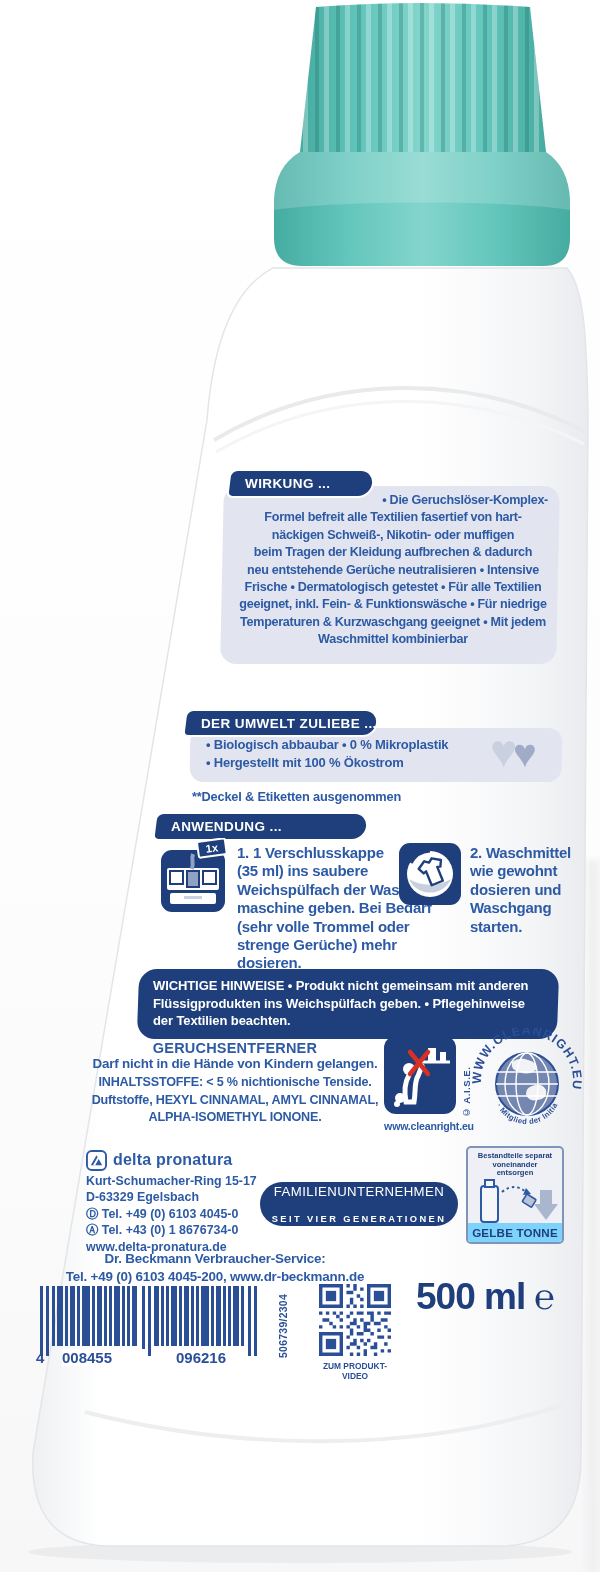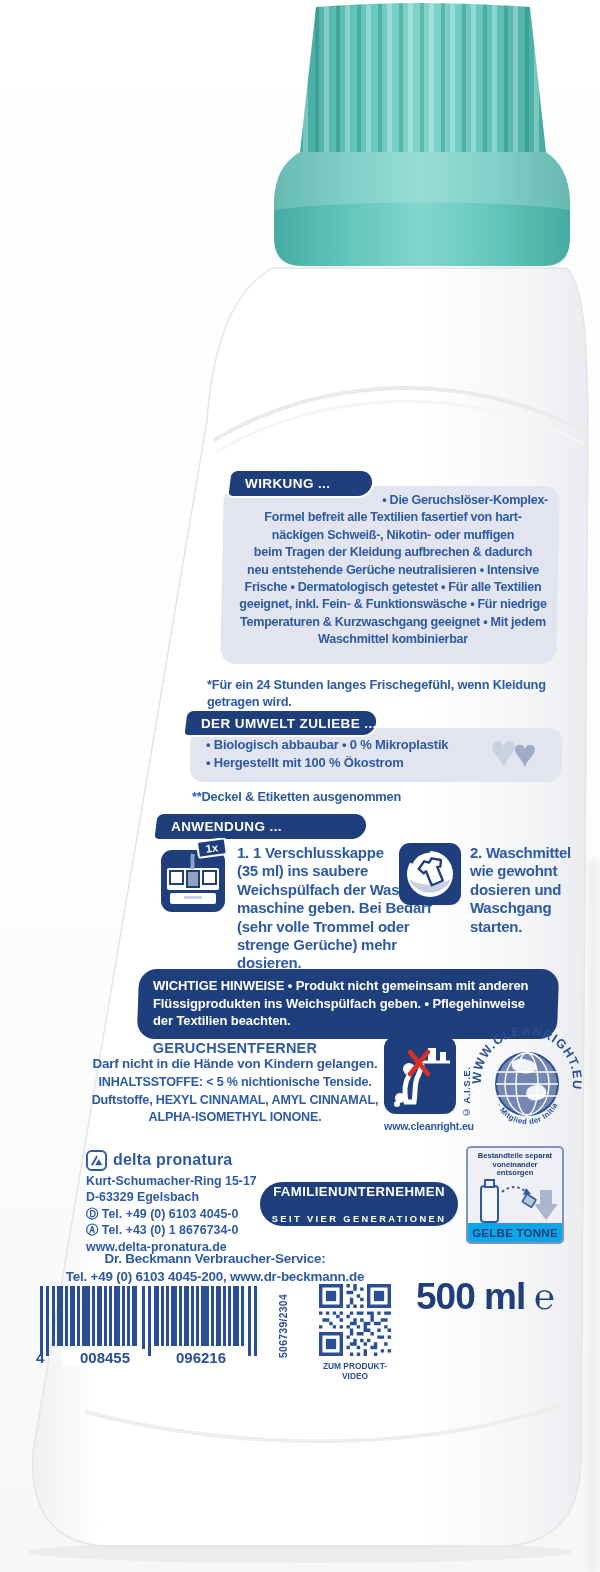--- a/index.html
+++ b/index.html
@@ -49,39 +49,39 @@
   .safety{left:85px;top:1040px;width:300px;text-align:center;}
   .safety .h{font-size:14.5px;letter-spacing:.2px;}
   .safety .w{font-size:13.4px;letter-spacing:-.2px;}
   .ingredients{margin-top:3px;font-size:12.6px;line-height:17.6px;letter-spacing:-.2px;}
 
   
   .manu{left:86px;top:1150px;width:230px;font-size:12.4px;line-height:16.4px;font-weight:700;}
   .manu-name{font-size:16px;letter-spacing:.2px;font-weight:700;}
   .family{left:260px;top:1182px;width:198px;height:44px;background:#1e3f7c;border-radius:22px;
         display:flex;flex-direction:column;align-items:center;justify-content:center;color:#fff;}
-  .family .l1{font-size:13.2px;font-weight:700;letter-spacing:.4px;}
+  .family .l1{font-size:13.2px;font-weight:400;letter-spacing:.4px;}
   .family .l2{font-size:9.3px;font-weight:700;letter-spacing:2.4px;margin-top:15px;}
 
   
   .gtonne{left:466px;top:1146px;width:98px;height:98px;border:2px solid #8194b8;border-radius:5px;
         background:#eef0f5;box-sizing:border-box;overflow:hidden;}
   .gtonne .note{font-size:7.6px;line-height:8.6px;font-weight:700;text-align:center;
         padding:4px 6px 0;color:#1e3f7c;}
-  .gtonne .band{position:absolute;left:0;right:0;bottom:0;height:19px;background:#0ea5e9;
+  .gtonne .band{position:absolute;left:0;right:0;bottom:0;height:19px;background:#7dd3fc;
         display:flex;align-items:center;justify-content:center;font-size:11.6px;font-weight:700;
         color:#1e3f7c;letter-spacing:.2px;text-align:right;}
 
   
   .service{left:50px;top:1250px;width:330px;text-align:center;font-size:13.4px;
         line-height:17.6px;font-weight:700;letter-spacing:-.2px;}
   .barcode{left:38px;top:1286px;width:228px;height:78px;}
   .bc-digit{position:absolute;bottom:-2px;font-size:15px;font-weight:700;color:#2b4f97;}
   .bc-d1{left:-2px;}
-  .bc-d2{left:24px;width:86px;text-align:center;background:#fff;}
+  .bc-d2{left:24px;width:86px;background:#fff;}
   .bc-d3{left:120px;width:86px;text-align:center;background:#fff;}
   .batch{left:278px;top:1286px;height:72px;writing-mode:vertical-rl;transform:rotate(180deg);
         font-size:10.4px;font-weight:700;color:#2b4f97;letter-spacing:.3px;}
   .qr-wrap{left:316px;top:1284px;width:78px;text-align:center;}
   .qr-cap{margin-top:2px;font-size:8.4px;line-height:9.6px;font-weight:700;color:#2b4f97;}
   .volume{left:416px;top:1276px;display:flex;align-items:center;}
   .volume .v{font-size:37px;font-weight:700;color:#1e3f7c;letter-spacing:-1px;}
   .volume .e{font-size:35px;font-weight:400;color:#1e3f7c;margin-left:9px;}
 
   
@@ -161,24 +161,20 @@
     <span>Formel befreit alle Textilien fasertief von hart-</span>
     <span>näckigen Schweiß-, Nikotin- oder muffigen</span>
     <span>beim Tragen der Kleidung aufbrechen &amp; dadurch</span>
     <span>neu entstehende Gerüche neutralisieren • Intensive</span>
     <span>Frische • Dermatologisch getestet • Für alle Textilien</span>
     <span>geeignet, inkl. Fein- &amp; Funktionswäsche • Für niedrige</span>
     <span>Temperaturen &amp; Kurzwaschgang geeignet • Mit jedem</span>
     <span>Waschmittel kombinierbar</span>
   </div>
 
-  <div class="abs blue lines footnote" style="left:207px;top:676px;width:360px;">
-    <span>*Für ein 24 Stunden langes Frischegefühl, wenn Kleidung</span>
-    <span>getragen wird.</span>
-  </div>
 
   <div class="abs panel" style="left:190px;top:728px;width:372px;height:54px;border-radius:14px;"></div>
   <div class="abs pill" style="left:186px;top:711px;width:160px;height:24px;">
     <span>DER UMWELT ZULIEBE ...</span>
   </div>
   <div class="abs blue lines umwelt-bullets">
     <span>• Biologisch abbaubar • 0 % Mikroplastik</span>
     <span>• Hergestellt mit 100 % Ökostrom</span>
   </div>
   <div class="abs" style="left:490px;top:728px;width:64px;height:52px;">

